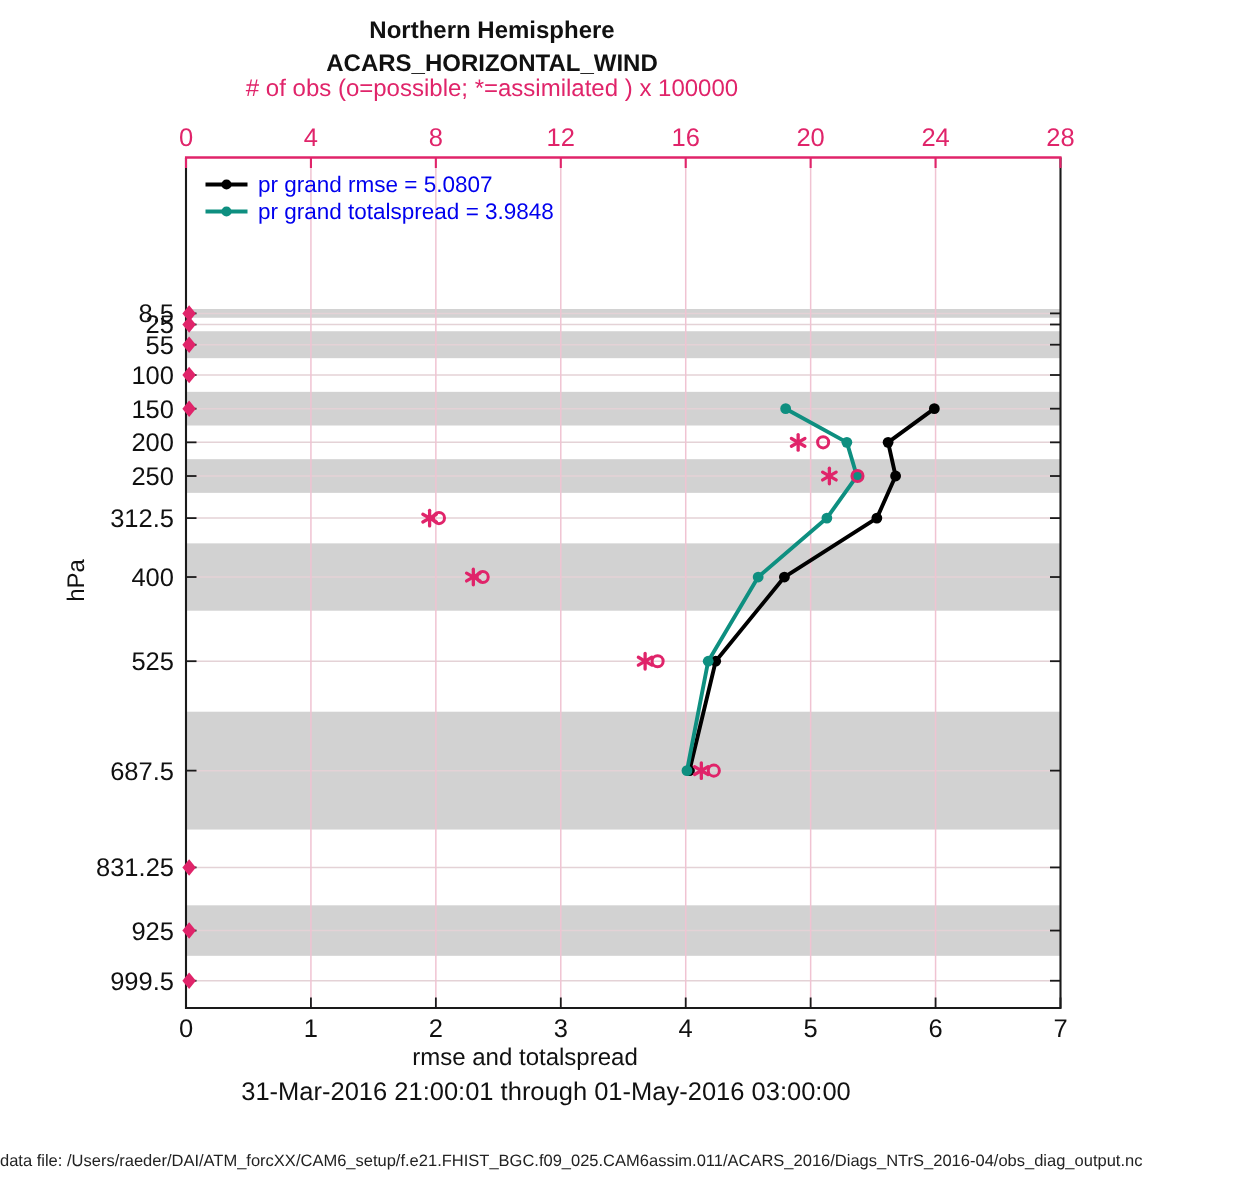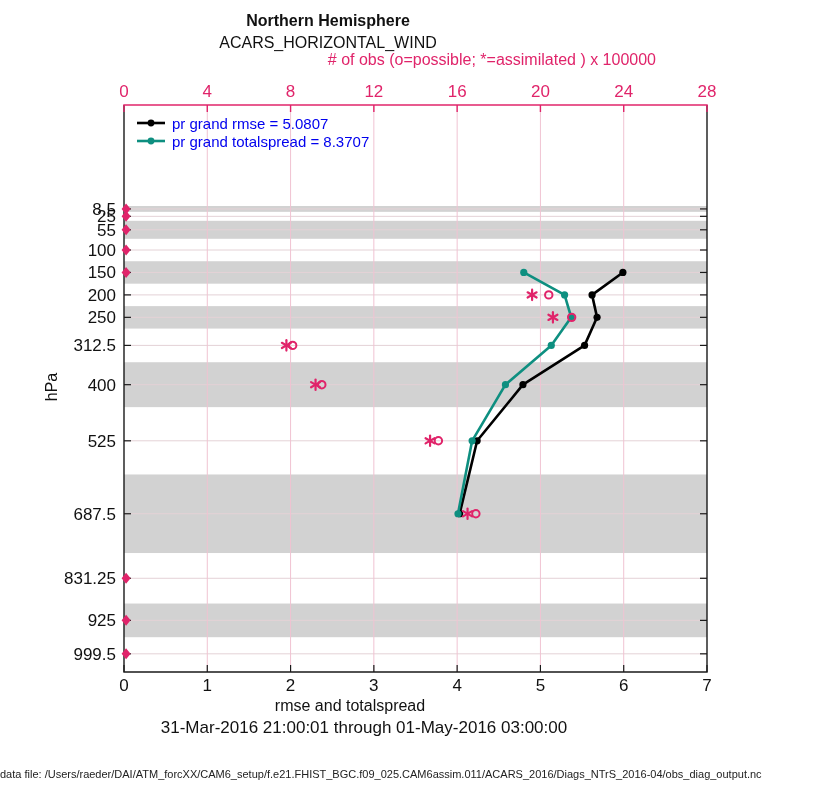--- a/index.html
+++ b/index.html
@@ -1,21 +1,21 @@
 <!DOCTYPE html>
 <html style="--pink: #e0246a;"><head>
 <meta charset="utf-8">
 <style>
   html,body{margin:0;padding:0;background:#fff;}
   #page{position:relative;width:830px;height:800px;background:#fff;
         font-family:"Liberation Sans", sans-serif;overflow:hidden;}
   .ctr{position:absolute;left:0;width:656px;text-align:center;white-space:nowrap;}
   #title1{top:12px;font-size:16px;font-weight:bold;color:#111;}
-  #title2{top:34px;font-size:16px;font-weight:normal;color:#111;}
-  #obs-title{top:51px;font-size:16px;font-weight:bold;color:var(--pink);font-weight:normal;text-align:right;}
+  #title2{top:34px;font-size:16px;font-weight:bold;color:#111;}
+  #obs-title{top:51px;font-size:16px;font-weight:bold;color:var(--pink);font-weight:normal;}
   #xlabel{top:697px;font-size:16px;color:#111;padding-left:22px;}
   #datespan{top:718px;font-size:17px;color:#111;padding-left:36px;}
   #footer{top:768px;font-size:11px;color:#222;}
   #hpa-label{position:absolute;left:38px;top:378px;font-size:16px;color:#111;
              transform:rotate(-90deg);transform-origin:center;}
   #legend{position:absolute;left:136px;top:114px;font-size:15px;color:#0000ee;}
   .leg-row{display:flex;align-items:center;height:18px;}
   .leg-swatch{width:30px;height:10px;margin-right:6px;flex:0 0 auto;}
   .leg-label{white-space:nowrap;}
   svg text{font-family:"Liberation Sans", sans-serif;}
@@ -207,20 +207,20 @@
         <line x1="1" y1="5" x2="29" y2="5" stroke="#000000" stroke-width="2.6"></line>
         <circle cx="15" cy="5" r="3.4" fill="#000000"></circle>
       </svg>
       <span class="leg-label">pr grand rmse = 5.0807</span>
     </div>
     <div class="leg-row">
       <svg class="leg-swatch" viewBox="0 0 30 10">
         <line x1="1" y1="5" x2="29" y2="5" stroke="#0e8f80" stroke-width="2.6"></line>
         <circle cx="15" cy="5" r="3.4" fill="#0e8f80"></circle>
       </svg>
-      <span class="leg-label">pr grand totalspread = 8.3707</span>
+      <span class="leg-label">pr grand totalspread = 3.9848</span>
     </div>
   </div>
 
   <div id="xlabel" class="ctr">rmse and totalspread</div>
   <div id="datespan" class="ctr">31-Mar-2016 21:00:01 through 01-May-2016 03:00:00</div>
   <div id="footer" class="ctr">data file: /Users/raeder/DAI/ATM_forcXX/CAM6_setup/f.e21.FHIST_BGC.f09_025.CAM6assim.011/ACARS_2016/Diags_NTrS_2016-04/obs_diag_output.nc</div>
 </div>
 
 </body></html>

